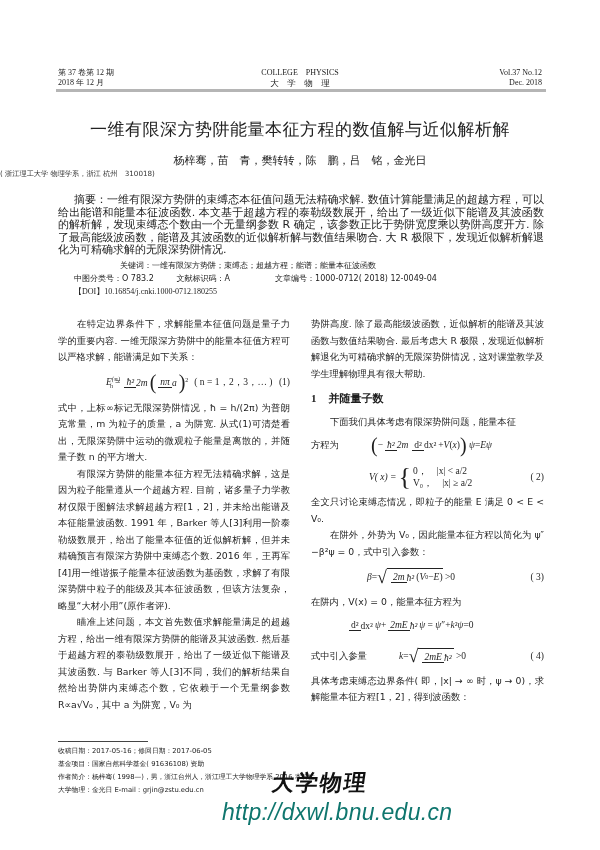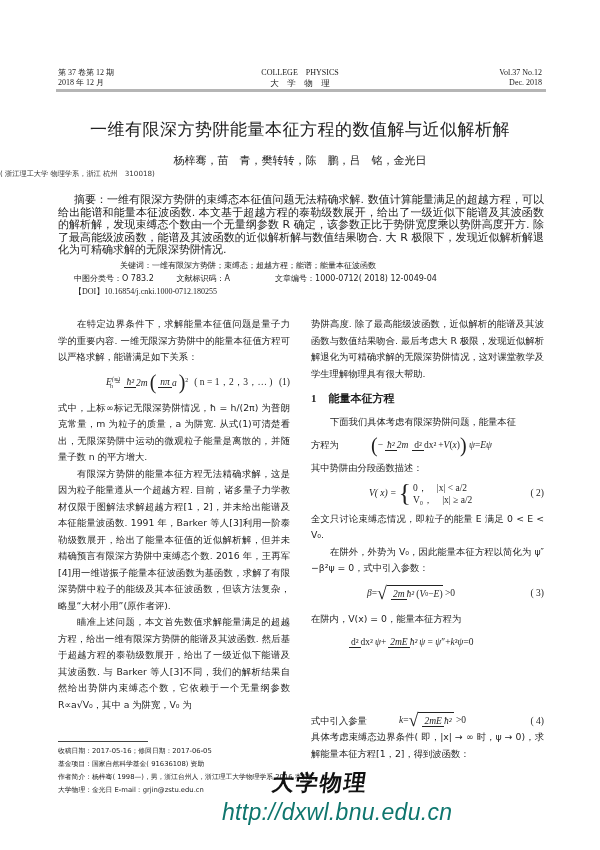--- a/index.html
+++ b/index.html
@@ -84,36 +84,35 @@
     <span class="eqnum">(1)</span>
   </div>
   <p style="margin:0;">式中，上标∞标记无限深势阱情况，ħ = h/(2π) 为普朗克常量，m 为粒子的质量，a 为阱宽. 从式(1)可清楚看出，无限深势阱中运动的微观粒子能量是离散的，并随量子数 n 的平方增大.</p>
   <p class="p">有限深方势阱的能量本征方程无法精确求解，这是因为粒子能量遵从一个超越方程. 目前，诸多量子力学教材仅限于图解法求解超越方程[1，2]，并未给出能谱及本征能量波函数. 1991 年，Barker 等人[3]利用一阶泰勒级数展开，给出了能量本征值的近似解析解，但并未精确预言有限深方势阱中束缚态个数. 2016 年，王再军[4]用一维谐振子能量本征波函数为基函数，求解了有限深势阱中粒子的能级及其本征波函数，但该方法复杂，略显“大材小用”(原作者评).</p>
   <p class="p">瞄准上述问题，本文首先数值求解能量满足的超越方程，给出一维有限深方势阱的能谱及其波函数. 然后基于超越方程的泰勒级数展开，给出了一级近似下能谱及其波函数. 与 Barker 等人[3]不同，我们的解析结果自然给出势阱内束缚态个数，它依赖于一个无量纲参数 R∝a√V₀，其中 a 为阱宽，V₀ 为</p>
 </div>
 
 <div class="abs col colR" style="top:316px;">
   <p style="margin:0;">势阱高度. 除了最高能级波函数，近似解析的能谱及其波函数与数值结果吻合. 最后考虑大 R 极限，发现近似解析解退化为可精确求解的无限深势阱情况，这对课堂教学及学生理解物理具有很大帮助.</p>
   <div class="sec" style="margin:8px 0 6px 0;">
-    <span style="font-family:'Liberation Serif',serif;margin-right:12px;">1</span><span>能量本征方程</span>
+    <span style="font-family:'Liberation Serif',serif;margin-right:12px;">1</span><span>并随量子数</span>
   </div>
   <p class="p">下面我们具体考虑有限深势阱问题，能量本征</p>
   <div style="position:relative;height:30px;display:flex;align-items:center;">
     <span style="width:60px;">方程为</span>
     <span class="eq">
       <span style="font-size:20px;">(</span>−<span class="frac">
           <span class="num it">ħ²</span>
           <span class="it">2m</span>
         </span><span class="frac">
           <span class="num">d²</span>
           <span>dx²</span>
         </span>+<span class="it">V</span>( <span class="it">x</span>)<span style="font-size:20px;">)</span>&nbsp;<span class="it">ψ</span>=<span class="it">Eψ</span>
     </span>
   </div>
-  <p style="margin:0;">其中势阱由分段函数描述：</p>
   <div class="eq" style="position:relative;height:34px;padding-left:58px;">
     <span class="it">V( x) =</span>
     <span style="font-size:26px;font-weight:lighter;margin:0 2px;">{</span>
     <span style="display:flex;flex-direction:column;line-height:12px;">
       <span>0，　|x| &lt; a/2</span>
       <span>V₀，　|x| ≥ a/2</span>
     </span>
     <span class="eqnum">( 2)</span>
   </div>
   <p style="margin:0;">全文只讨论束缚态情况，即粒子的能量 E 满足 0 &lt; E &lt; V₀.</p>
@@ -128,21 +127,21 @@
   <p style="margin:0;">在阱内，V(x) = 0，能量本征方程为</p>
   <div class="eq" style="position:relative;height:30px;padding-left:36px;">
     <span class="frac">
         <span class="num">d²</span>
         <span>dx²</span>
       </span><span class="it">ψ</span>+<span class="frac">
         <span class="num it">2mE</span>
         <span class="it">ħ²</span>
       </span><span class="it">ψ</span>&nbsp;=&nbsp;<span class="it">ψ</span>″+<span class="it">k</span>²<span class="it">ψ</span>=0
   </div>
-  <div style="position:relative;height:32px;display:flex;align-items:flex-end;margin-top:40px;">
+  <div style="position:relative;height:32px;display:flex;align-items:center;">
     <span style="width:88px;">式中引入参量</span>
     <span class="eq">
       <span class="it">k</span>=<span style="font-size:18px;">√</span><span style="border-top:0.8px solid #222;padding-left:2px;"><span class="frac">
             <span class="num it">2mE</span>
             <span class="it">ħ²</span>
           </span></span>&nbsp;&gt;0
     </span>
     <span class="eqnum">( 4)</span>
   </div>
   <p style="margin:0;">具体考虑束缚态边界条件( 即，|x| → ∞ 时，ψ → 0)，求解能量本征方程[1，2]，得到波函数：</p>

